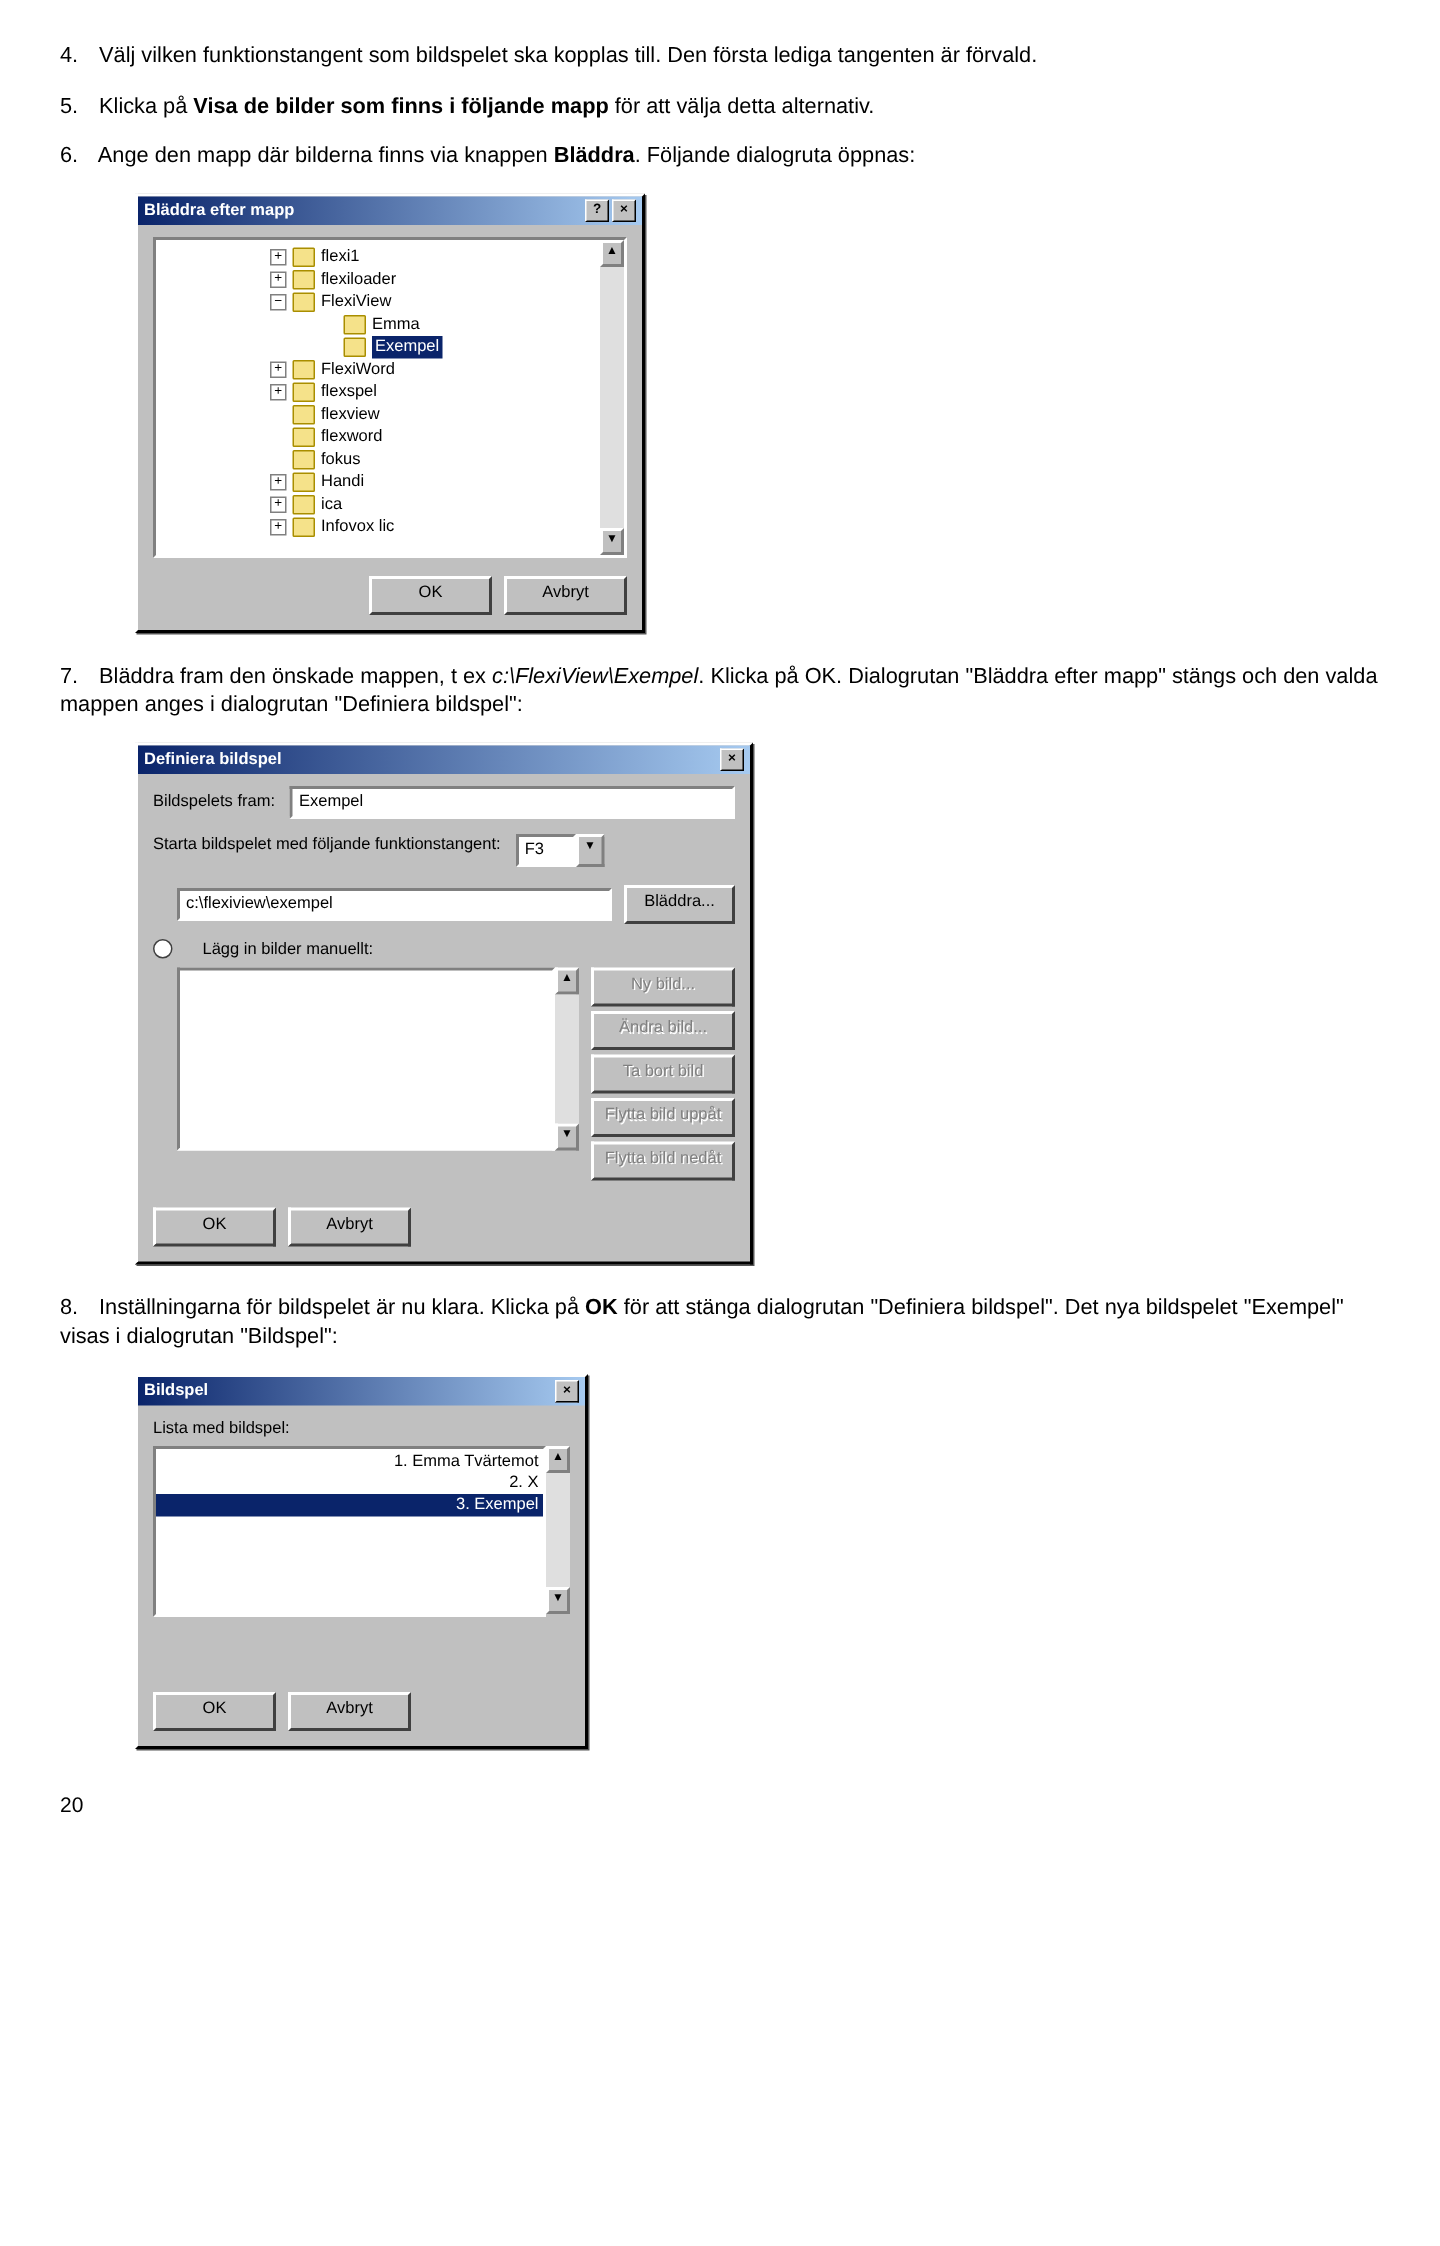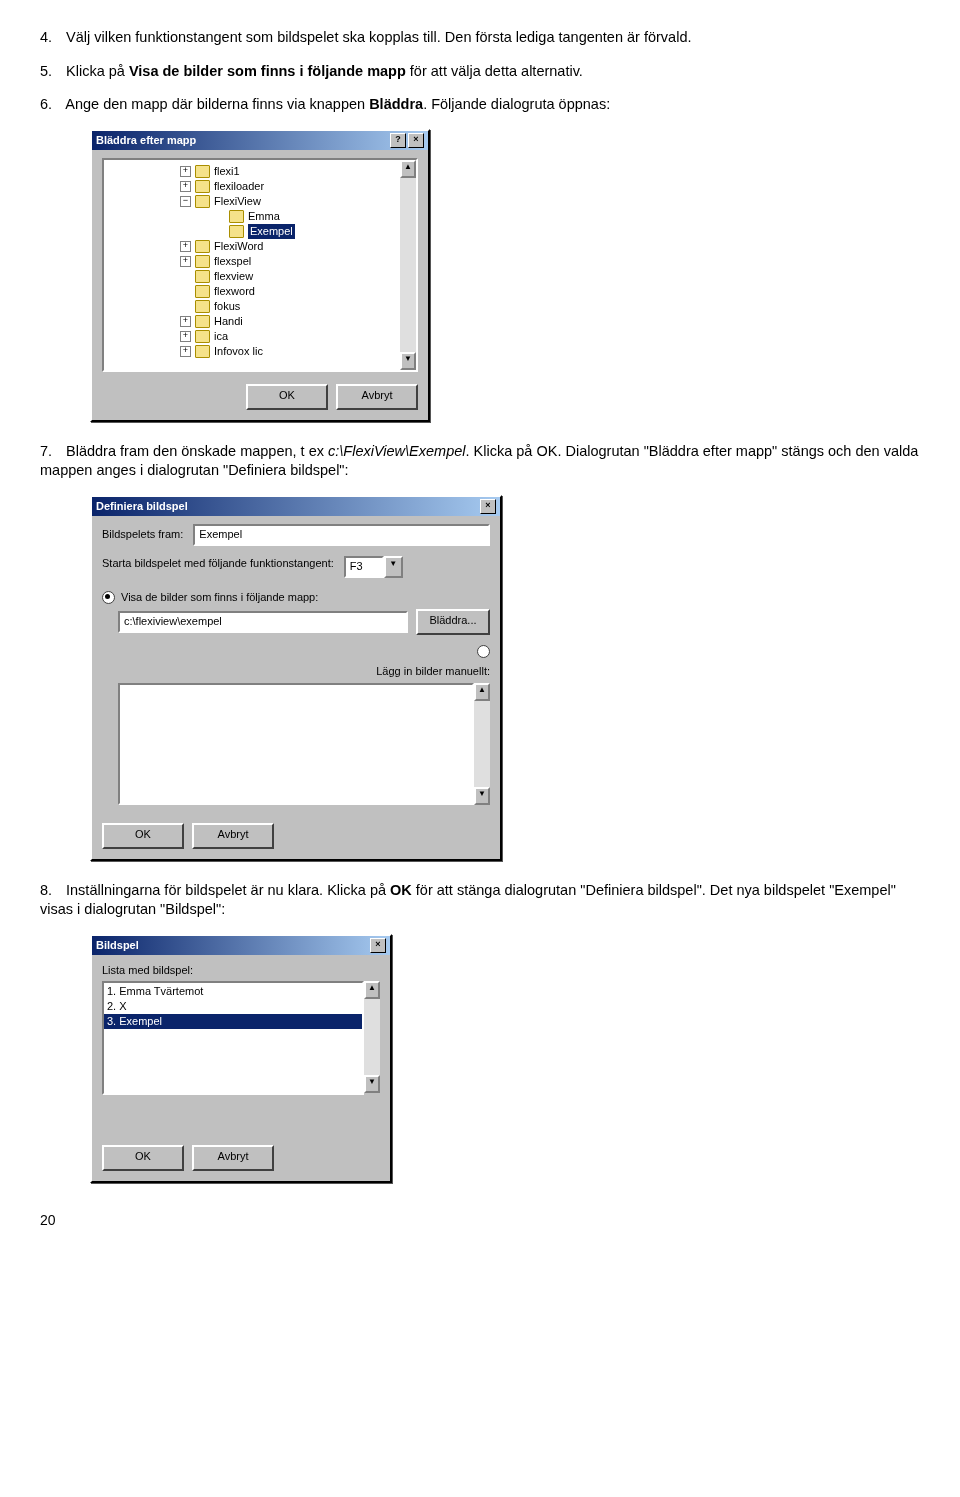--- a/index.html
+++ b/index.html
@@ -235,42 +235,45 @@
       <div class="field" style="flex:1;">Exempel</div>
     </div>
     <div class="flexrow" style="align-items:flex-start;gap:10px;margin-bottom:12px;">
       <span>Starta bildspelet med följande funktionstangent:</span>
       <div class="combo">
         <div class="field" style="width:28px;">F3</div>
         <div class="arrow">▼</div>
       </div>
     </div>
 
-    <div class="flexrow" style="align-items:center;gap:6px;margin-bottom:4px;">
-      <span class="radio on"></span>
-      <span>Visa de bilder som finns i följande mapp:</span>
-    </div>
     <div class="flexrow" style="gap:8px;margin:0 0 10px 16px;align-items:center;">
       <div class="field" style="flex:1;">c:\flexiview\exempel</div>
       <div class="btn95" style="min-width:70px;">Bläddra...</div>
     </div>
 
-    <div class="flexrow" style="align-items:flex-end;gap:6px;margin-bottom:4px;flex-direction:column;">
+    <div class="flexrow" style="align-items:flex-start;gap:20px;margin-bottom:4px;">
       <span class="radio"></span>
       <span>Lägg in bilder manuellt:</span>
     </div>
     <div class="flexrow" style="gap:8px;margin-left:16px;">
       <div class="flexrow" style="flex:1;">
         <div class="listwhite" style="flex:1;height:118px;"></div>
         <div class="scroll flexcol" style="height:122px;">
           <div class="up">▲</div>
           <div class="track"></div>
           <div class="dn">▼</div>
         </div>
       </div>
+      <div class="flexcol" style="gap:3px;" id="dlg2btns">
+          <div class="btn95 dis" style="min-width: 92px;">Ny bild...</div>
+          <div class="btn95 dis" style="min-width: 92px;">Ändra bild...</div>
+          <div class="btn95 dis" style="min-width: 92px;">Ta bort bild</div>
+          <div class="btn95 dis" style="min-width: 92px;">Flytta bild uppåt</div>
+          <div class="btn95 dis" style="min-width: 92px;">Flytta bild nedåt</div>
+        </div>
     </div>
 
     <div class="flexrow" style="gap:8px;margin-top:18px;">
       <div class="btn95">OK</div>
       <div class="btn95">Avbryt</div>
     </div>
   </div>
 </div>
 
 <div class="para">
@@ -282,21 +285,21 @@
   <div class="titlebar">
     <span>Bildspel</span>
     <div class="btns">
       <div class="tb-btn">×</div>
     </div>
   </div>
   <div class="win-body">
     <div style="margin-bottom:4px;">Lista med bildspel:</div>
     <div class="flexrow" style="gap:8px;">
       <div class="flexrow" style="flex:1;">
-        <div class="listwhite" id="dlg3list" style="flex:1;height:108px;padding:1px 0;font-size:11px;">
+        <div class="listwhite" id="dlg3list" style="flex:1;height:108px;padding:1px 0;font-size:11px;text-align:right;">
             <div style="padding: 0px 3px;">1. Emma Tvärtemot</div>
             <div style="padding: 0px 3px;">2. X</div>
             <div style="padding: 0px 3px; background: rgb(10, 36, 106); color: rgb(255, 255, 255);">3. Exempel</div>
           </div>
         <div class="scroll flexcol" style="height:112px;">
           <div class="up">▲</div>
           <div class="track"></div>
           <div class="dn">▼</div>
         </div>
       </div>

